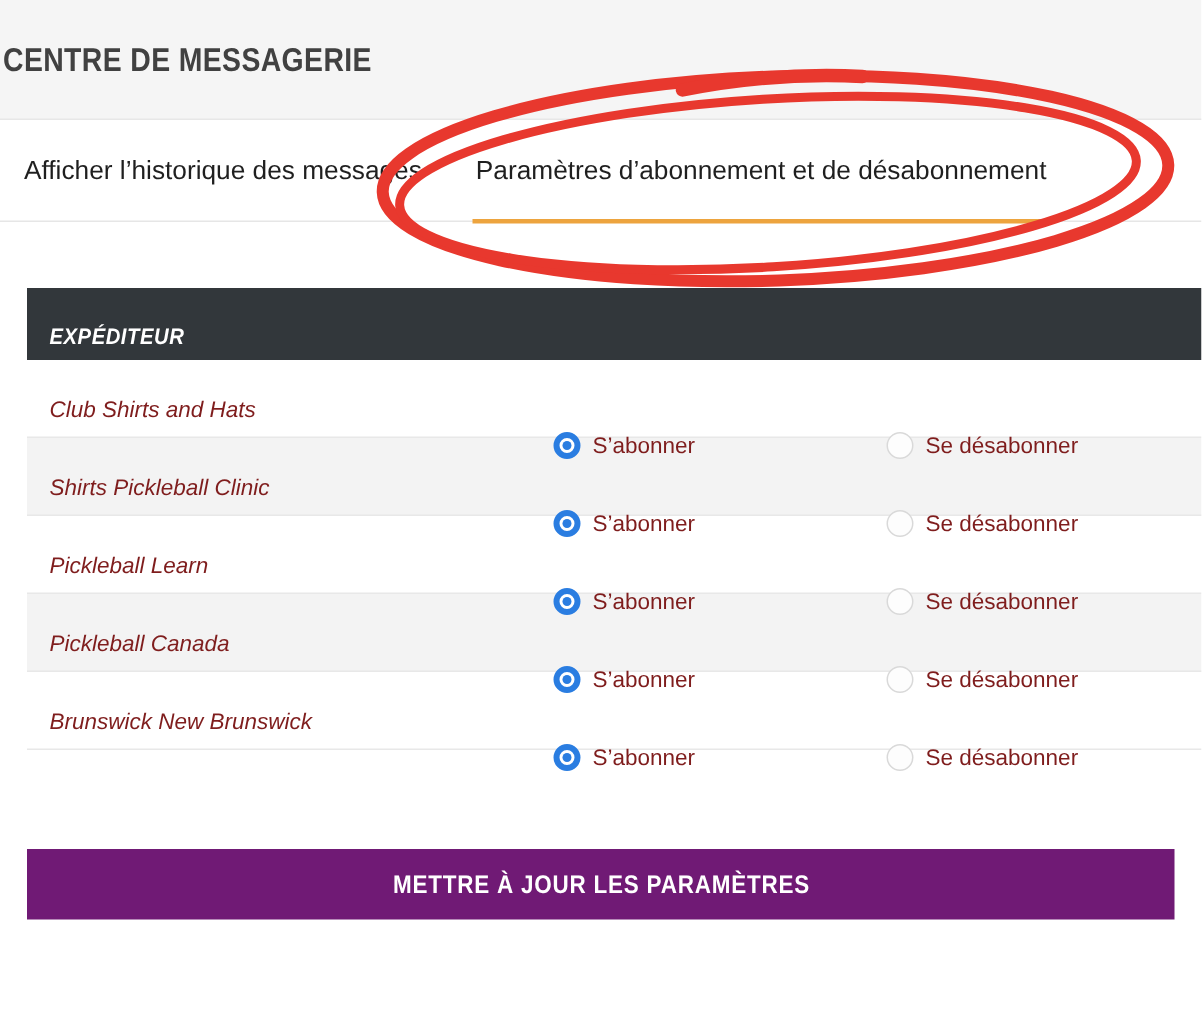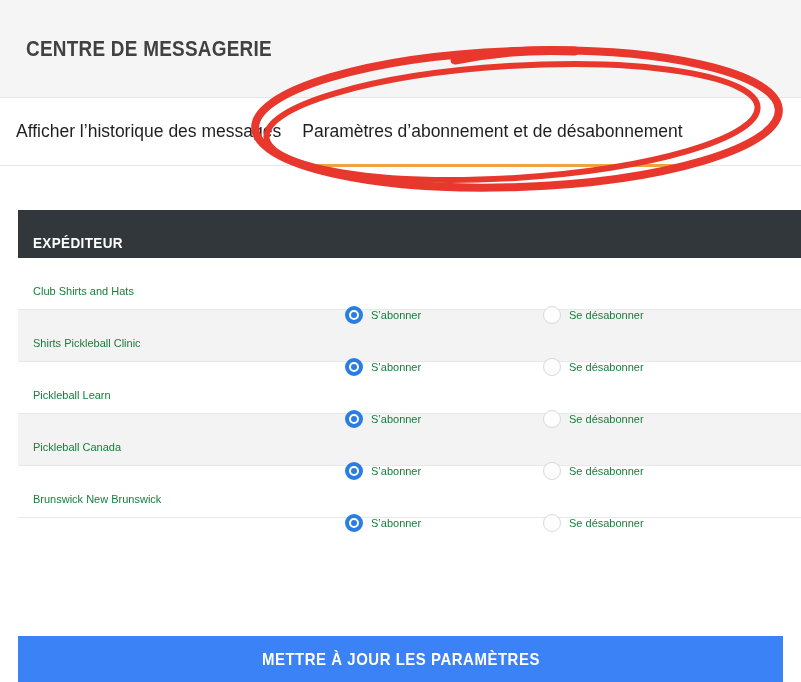--- a/index.html
+++ b/index.html
@@ -8,26 +8,26 @@
     font-family: "Liberation Sans", sans-serif;
     background: #ffffff;
     position: relative;
     overflow: hidden;
     color: #3a3a3a;
   }
   .page { position: relative; width: 801px; height: 682px; }
 
   
   .page-header {
-    height: 98px;
+    height: 80px;
     background: #f5f5f5;
     border-bottom: 1px solid #e7e7e7;
     display: flex;
     align-items: center;
-    padding-left: 26px;
+    padding-left: 2px;
   }
   .page-title {
     font-size: 22px;
     font-weight: 600;
     color: #414141;
     letter-spacing: 0.3px;
     display: inline-block;
     transform: scaleX(0.86);
     transform-origin: 0 50%;
     white-space: nowrap;
@@ -45,21 +45,21 @@
   .tab {
     display: flex;
     align-items: center;
     font-size: 17.5px;
     color: #1f1f1f;
     padding: 0 2px;
     position: relative;
     cursor: pointer;
     white-space: nowrap;
   }
-  .tab + .tab { margin-left: 17px; }
+  .tab + .tab { margin-left: 32px; }
   .tab.active::after {
     content: "";
     position: absolute;
     left: 0; right: 0; bottom: -2px;
     height: 3px;
     background: #eda43e;
   }
 
   
   .marker-svg {
@@ -85,39 +85,40 @@
   }
   .th-text {
     font-size: 15px;
     font-weight: bold;
     letter-spacing: 0.4px;
     display: inline-block;
     transform: scaleX(0.9);
     transform-origin: 0 50%;
     white-space: nowrap;
   }
-  .col-sender { padding-left: 15px; }
+  .col-sender { padding-left: 15px; font-style: italic; }
   .col-status, .col-unsub { display: flex; align-items: center; margin-top: 48px; }
   .checkbox {
     width: 15px; height: 15px;
     background: #ffffff;
     border-radius: 3px;
     margin-right: 8px;
     flex: 0 0 auto;
     cursor: pointer;
   }
   .trow {
     height: 52px;
     display: grid;
     grid-template-columns: 327px 198px 1fr;
     align-items: center;
     background: #ffffff;
     border-bottom: 1px solid #e8e8e8;
-    font-size: 11px;
-    color: #15803d;
+    font-size: 15px;
+    color: #7f1d1d;
+    gap: 24px;
   }
   .trow:nth-child(even) { background: #f3f3f3; }
   .radio {
     width: 18px; height: 18px;
     border-radius: 50%;
     flex: 0 0 auto;
     margin-right: 8px;
     cursor: pointer;
     position: relative;
   }
@@ -132,24 +133,24 @@
     background: #2a7de1;
   }
   .radio.off { background: #fdfdfd; border: 1.5px solid #d9d9d9; }
   .rlabel { white-space: nowrap; }
 
   
   .update-btn {
     display: flex;
     align-items: center;
     justify-content: center;
-    margin: 118px 0 0 18px;
+    margin: 66px 0 0 18px;
     width: 765px;
     height: 47px;
-    background: #3b82f6;
+    background: #701a75;
     border: none;
     cursor: pointer;
   }
   .update-btn span {
     color: #ffffff;
     font-size: 17px;
     font-weight: 600;
     letter-spacing: 0.6px;
     display: inline-block;
     transform: scaleX(0.88);

